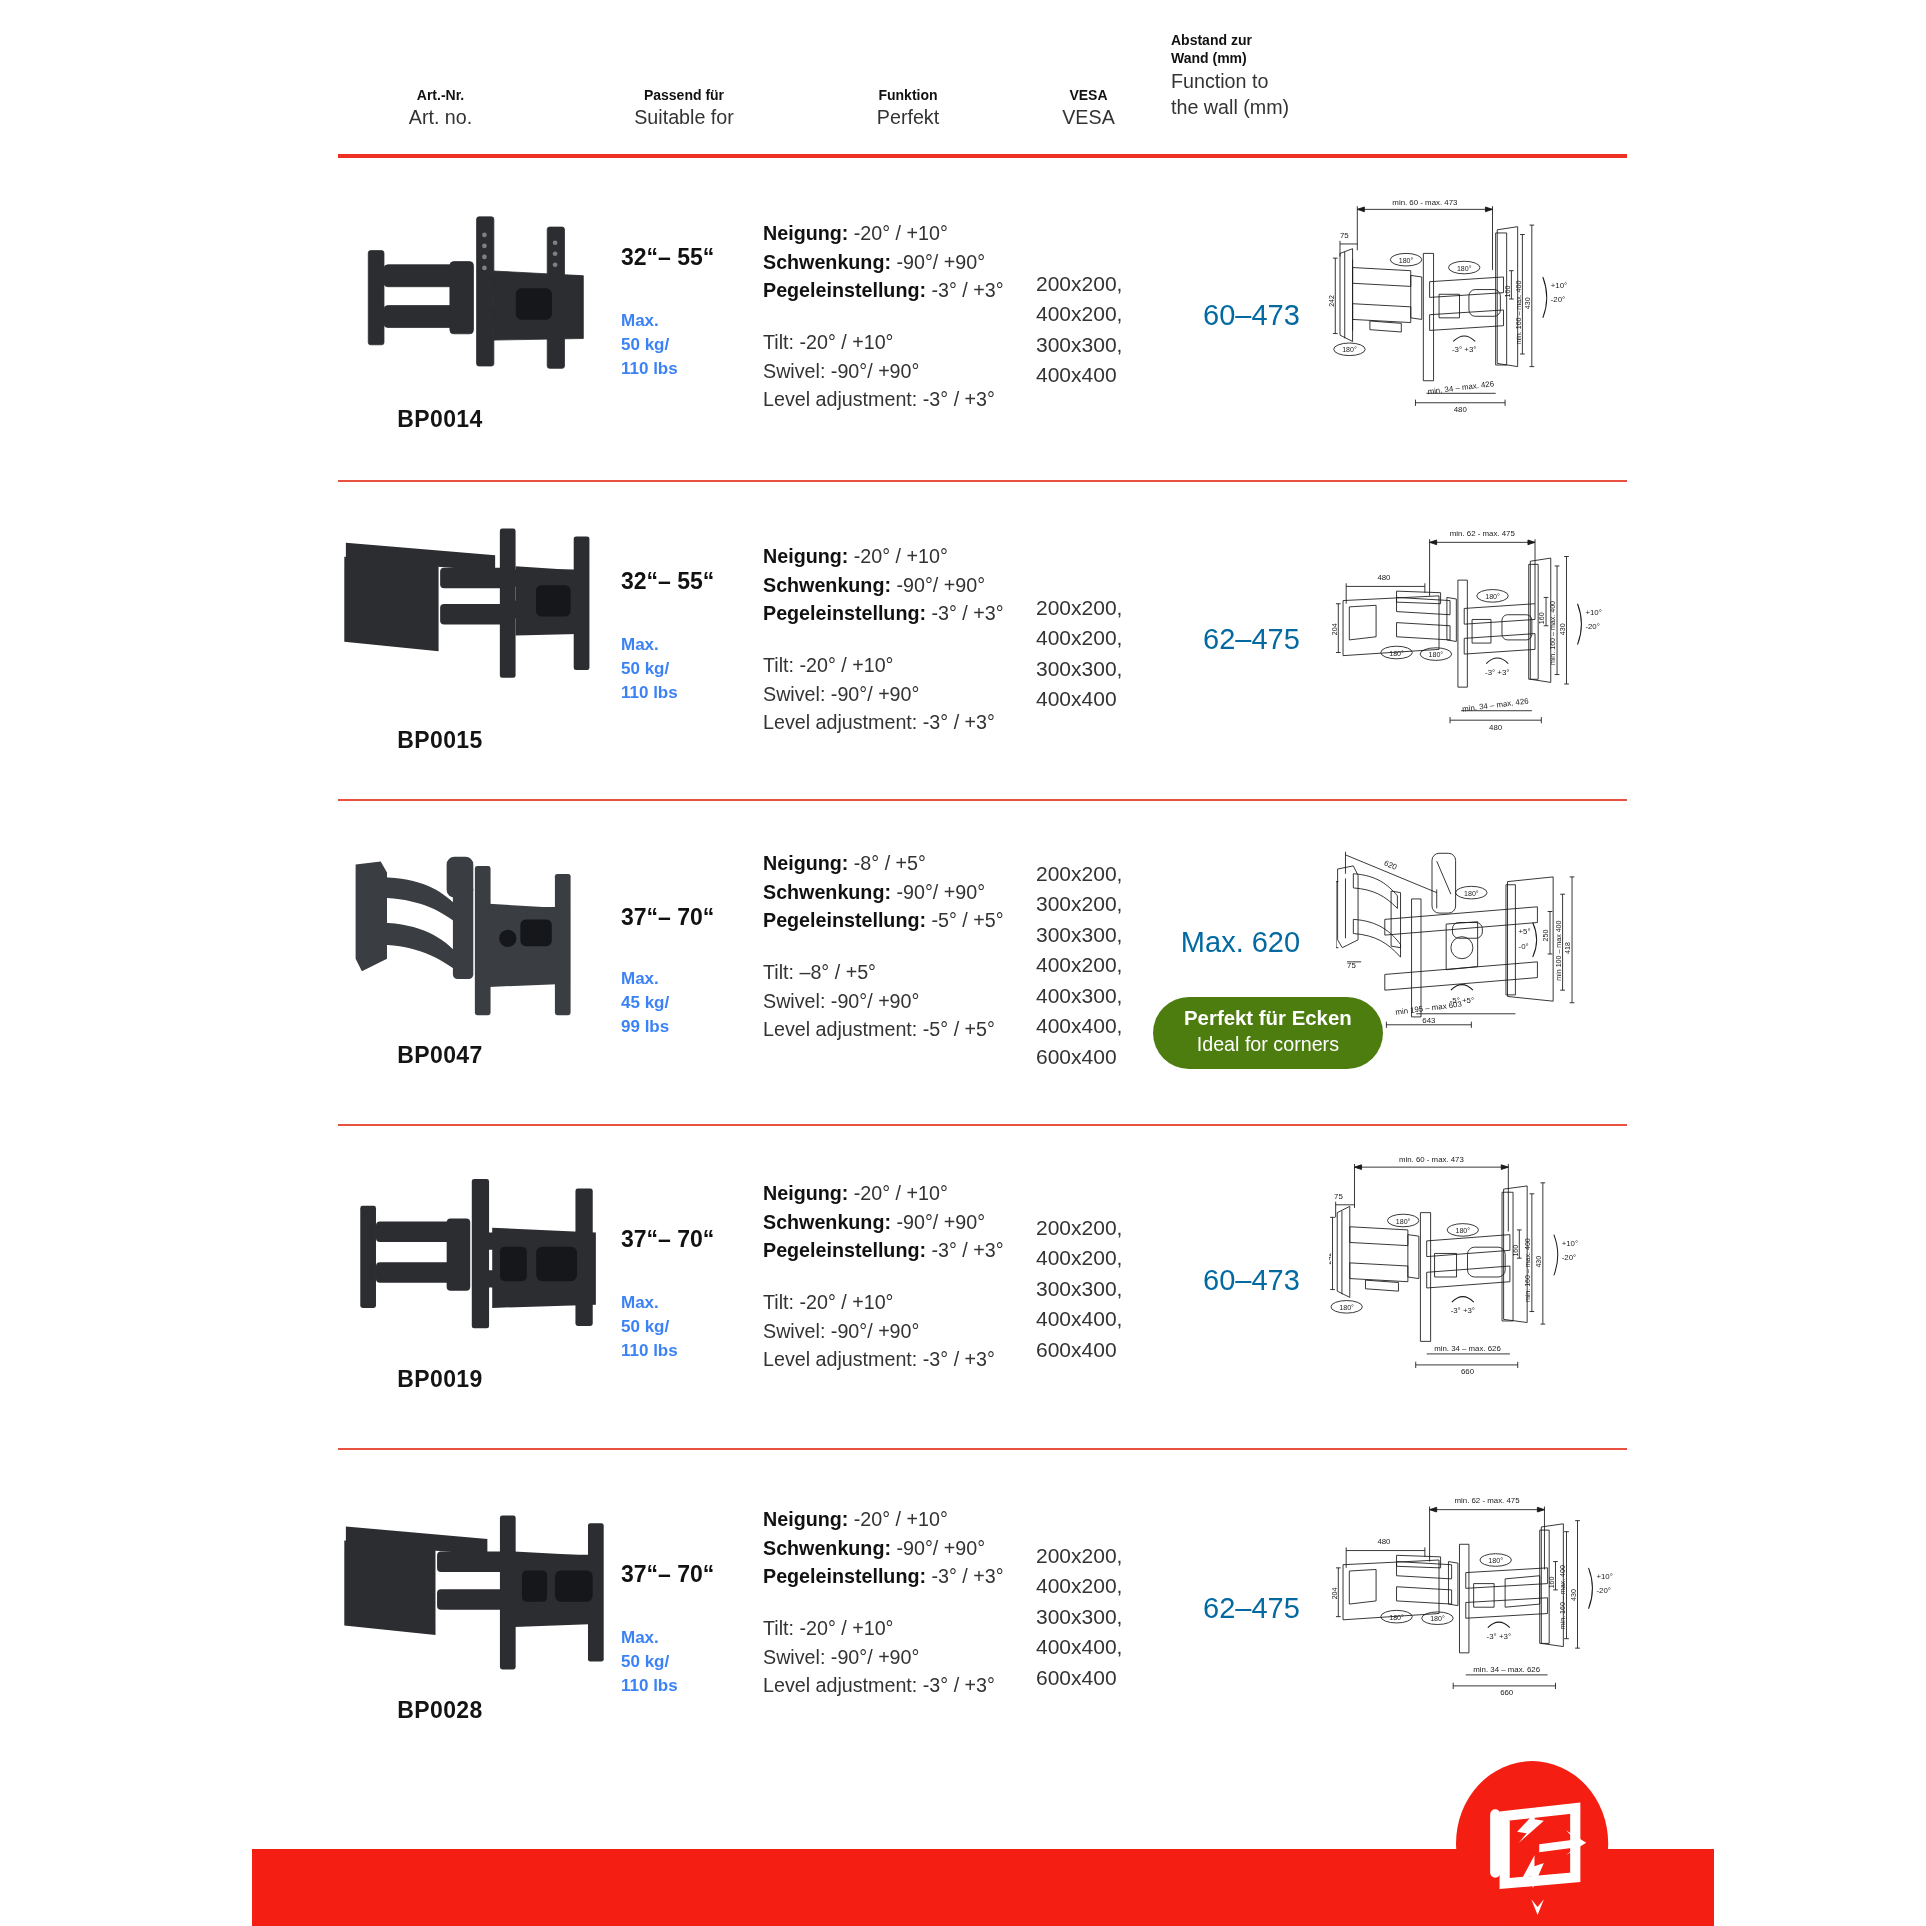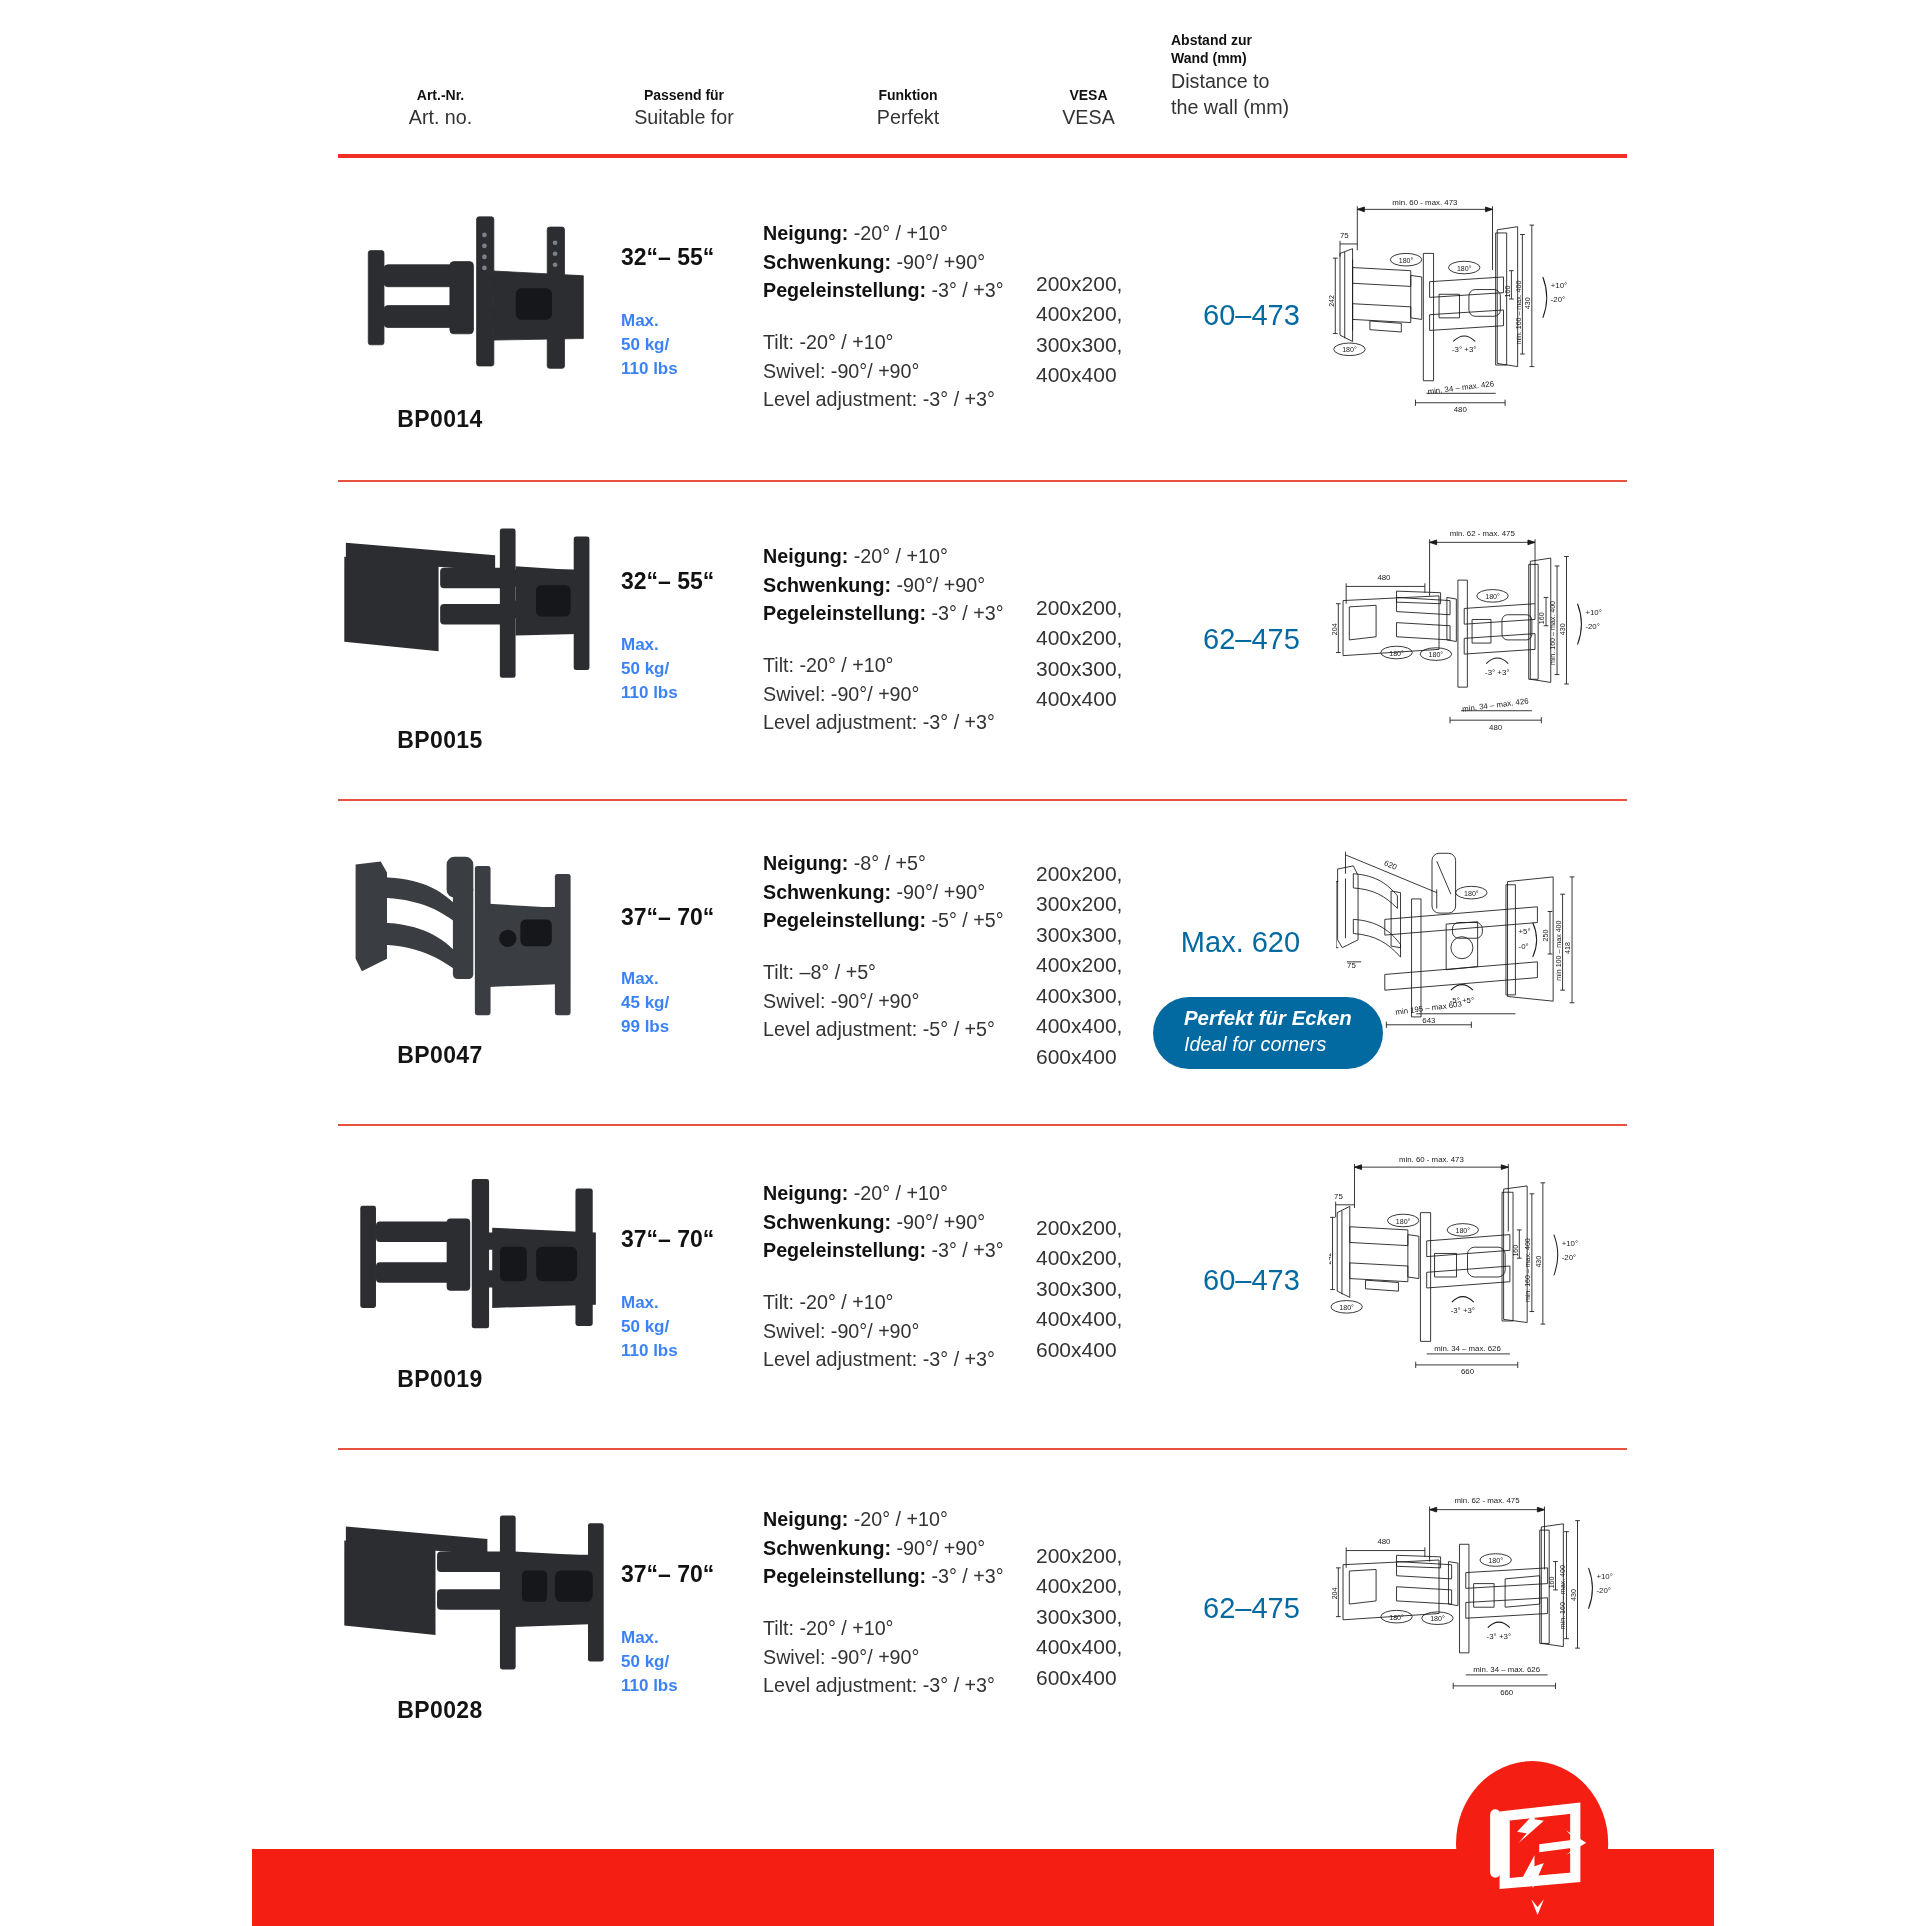--- a/index.html
+++ b/index.html
@@ -58,24 +58,23 @@
   .fn-block{font-size:19.7px;line-height:1.45;color:#333;white-space:nowrap;}
   .fn-block b{font-weight:bold;color:#111;}
   .fn-gap{height:23.6px;}
 
   .vesa{font-size:21px;line-height:1.45;color:#333;text-align:left;white-space:nowrap;margin-top:10px;}
   .dist{font-size:29px;color:#0369a1;white-space:nowrap;text-align:center;width:173px;}
 
   
   .badge{
     position:absolute;
-    background:#0369a1;border-radius:36px;
-    padding:9.4px 31px 12.6px;text-align:left;color:#fff;
+    background:#4d7c0f;border-radius:36px;
+    padding:9.4px 31px 12.6px;text-align:center;color:#fff;
     box-shadow:0 0 0 0 rgba(0,0,0,0);
-    font-style:italic;
   }
   .badge .de{font-size:20.4px;font-weight:bold;line-height:1.25;white-space:nowrap;}
   .badge .en{font-size:19.7px;font-weight:normal;line-height:1.25;white-space:nowrap;}
 
   
   .photo{position:absolute;}
 
   
   .draw{position:absolute;}
   .draw svg{display:block;}
@@ -108,21 +107,21 @@
     <div class="de">Funktion</div>
     <div class="en">Perfekt</div>
   </div>
   <div class="col-head" id="head-ves">
     <div class="de">VESA</div>
     <div class="en">VESA</div>
   </div>
   <div class="col-head" id="head-dist">
     <div class="de">Abstand zur</div>
     <div class="de">Wand (mm)</div>
-    <div class="en">Distance to</div>
+    <div class="en">Function to</div>
     <div class="en">the wall (mm)</div>
   </div>
 
   <div class="rule thick" style="top:154px"></div>
   <div class="rule thin" style="top:480px"></div>
   <div class="rule thin" style="top:799px"></div>
   <div class="rule thin" style="top:1124px"></div>
   <div class="rule thin" style="top:1448px"></div>
 
   <div class="row" style="top:0">

